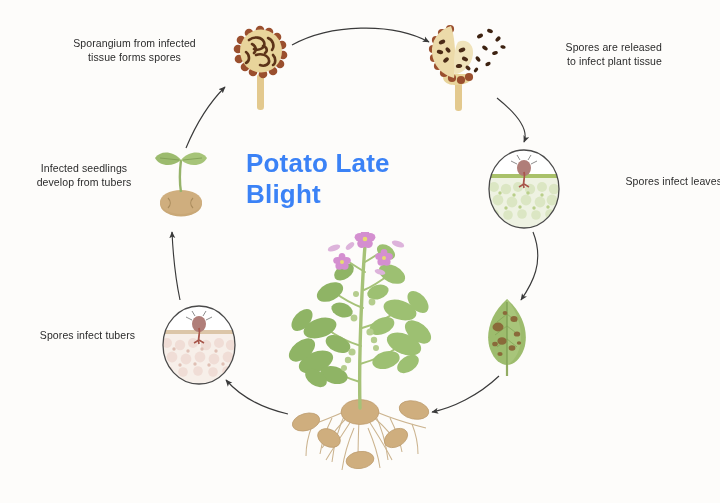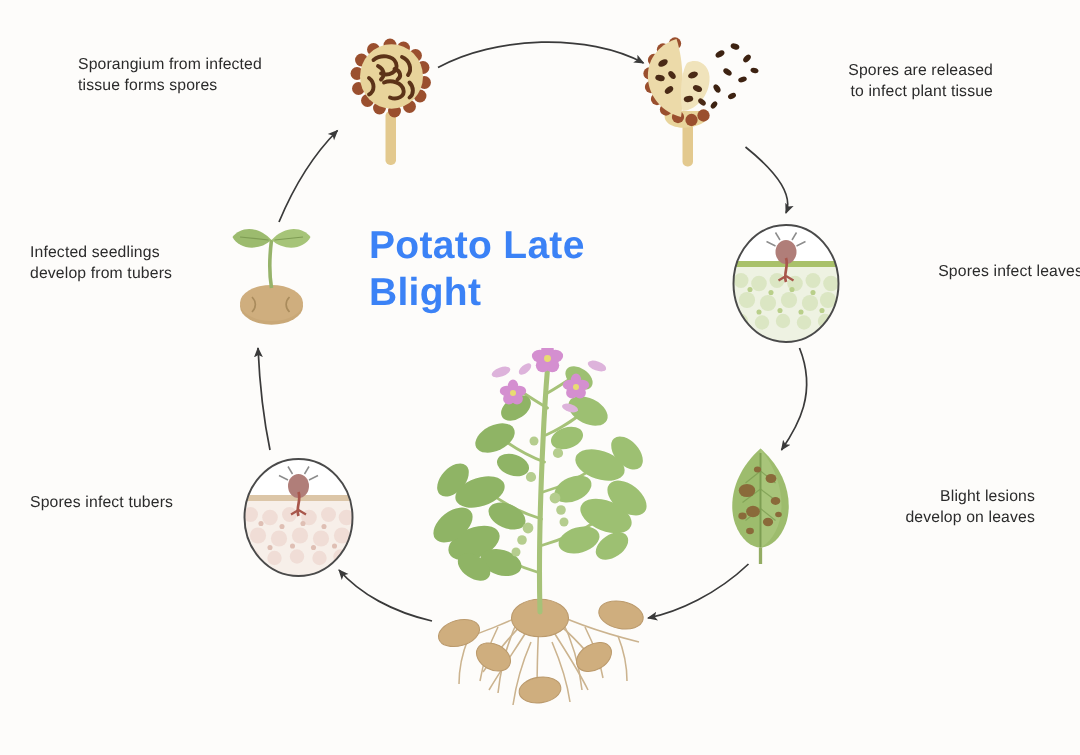--- a/index.html
+++ b/index.html
@@ -26,21 +26,21 @@
     height: 503px;
   }
   .label {
     position: absolute;
     font-size: 10.5px;
     line-height: 1.35;
     color: #2b2b2b;
     letter-spacing: 0.1px;
     white-space: pre-line;
   }
-  .label.right { text-align: left; }
+  .label.right { text-align: center; }
   .label.left  { text-align: right; }
   .title {
     position: absolute;
     left: 246px;
     top: 148px;
     width: 228px;
     text-align: left;
     font-size: 26px;
     font-weight: bold;
     line-height: 1.18;
@@ -414,21 +414,19 @@
 Blight</div>
 
   <div class="label right" style="left:52px; top:36px; width:165px;">Sporangium from infected
 tissue forms spores</div>
 
   <div class="label left" style="left:492px; top:40px; width:170px;">Spores are released
 to infect plant tissue</div>
 
   <div class="label left" style="left:572px; top:174px; width:150px;">Spores infect leaves</div>
 
-  <div class="label left" style="left:530px; top:324px; width:160px;">Blight lesions
-develop on leaves</div>
 
   <div class="label right" style="left:20px; top:161px; width:128px;">Infected seedlings
 develop from tubers</div>
 
   <div class="label right" style="left:20px; top:328px; width:135px;">Spores infect tubers</div>
 
 </div>
 
 </body></html>

